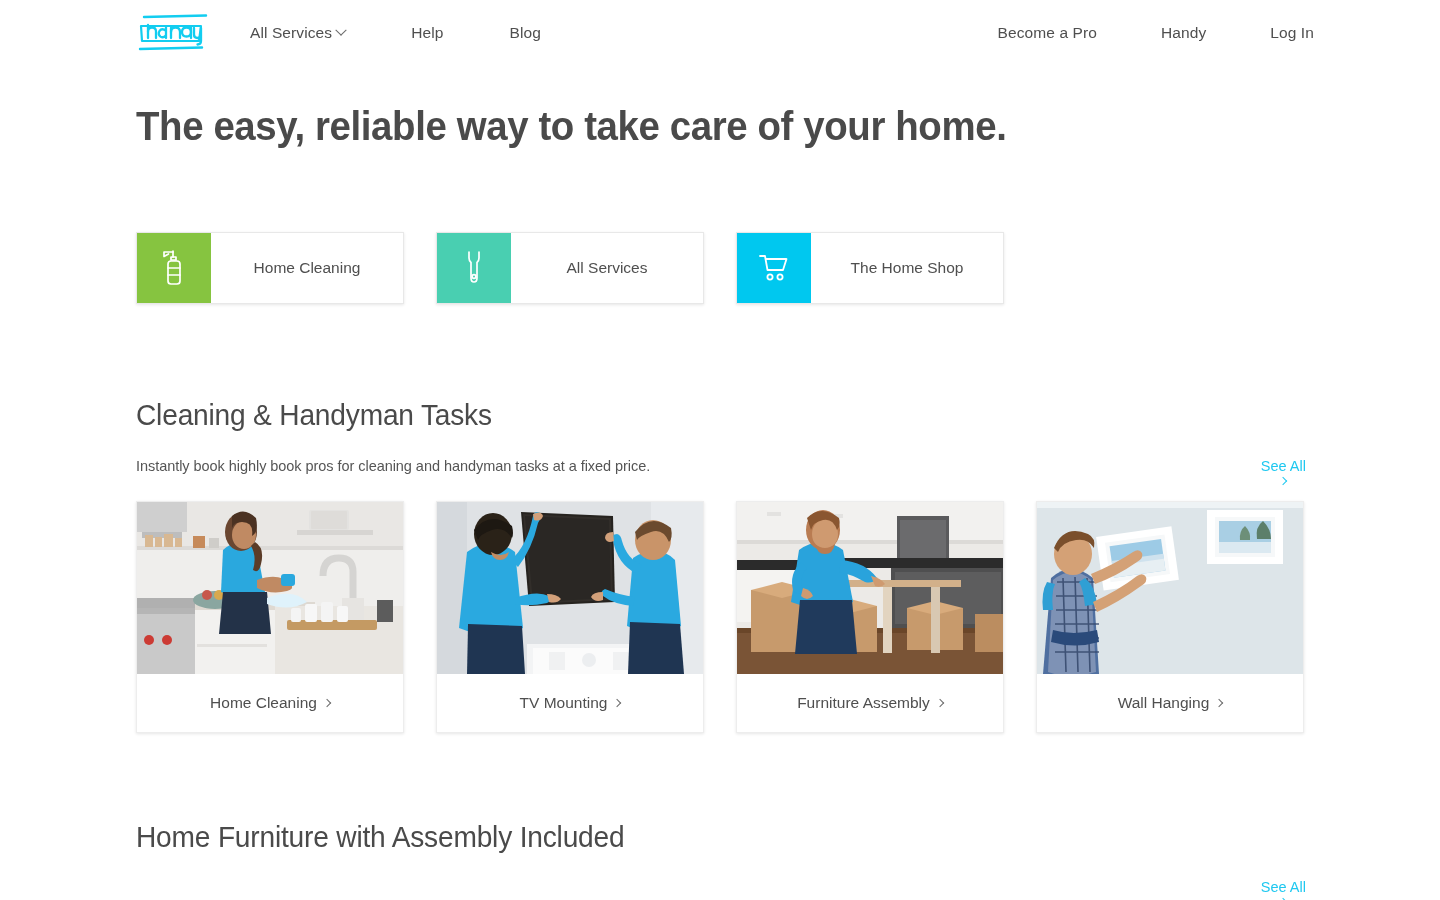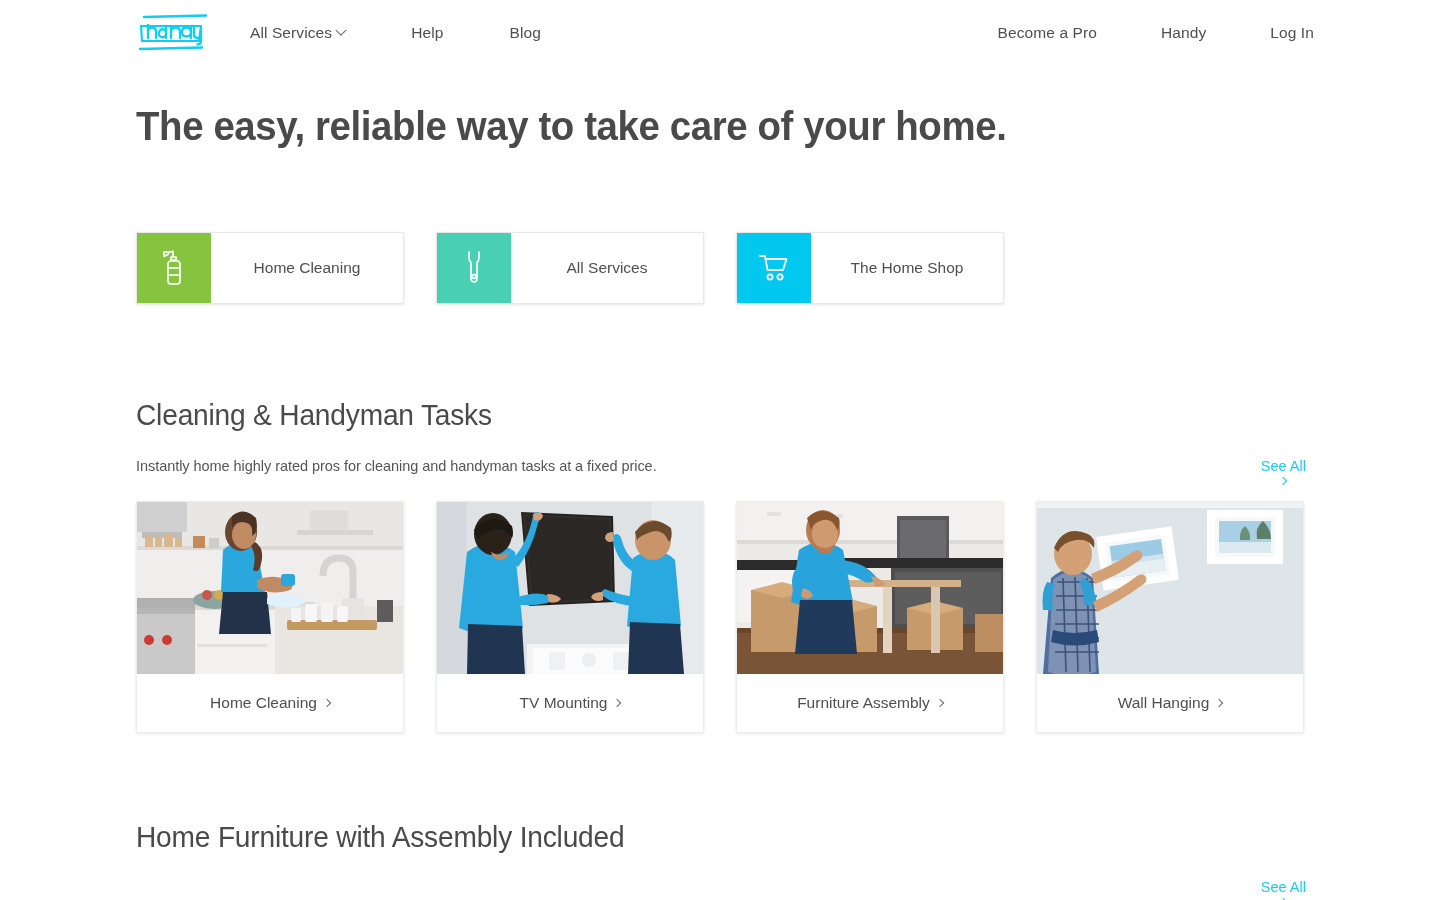--- a/index.html
+++ b/index.html
@@ -198,21 +198,21 @@
             <circle cx="13" cy="26" r="2.6"></circle>
             <circle cx="23" cy="26" r="2.6"></circle>
           </g>
         </svg>
       </div>
       <div class="entry-label">The Home Shop</div>
     </div>
   </div>
 
   <div class="section-title" style="top:399px">Cleaning &amp; Handyman Tasks</div>
-  <div class="section-sub" style="top:458px">Instantly home highly rated pros for cleaning and handyman tasks at a fixed price.</div>
+  <div class="section-sub" style="top:458px">Instantly book highly book pros for cleaning and handyman tasks at a fixed price.</div>
   <div class="see-all" style="top:458px">
     <span>See All</span>
     <span class="chev-right"></span>
   </div>
 
   <div class="task-row">
 
     <div class="task-card">
       <div class="task-photo">
         <svg width="268" height="172" viewBox="0 0 268 172" preserveAspectRatio="none">

